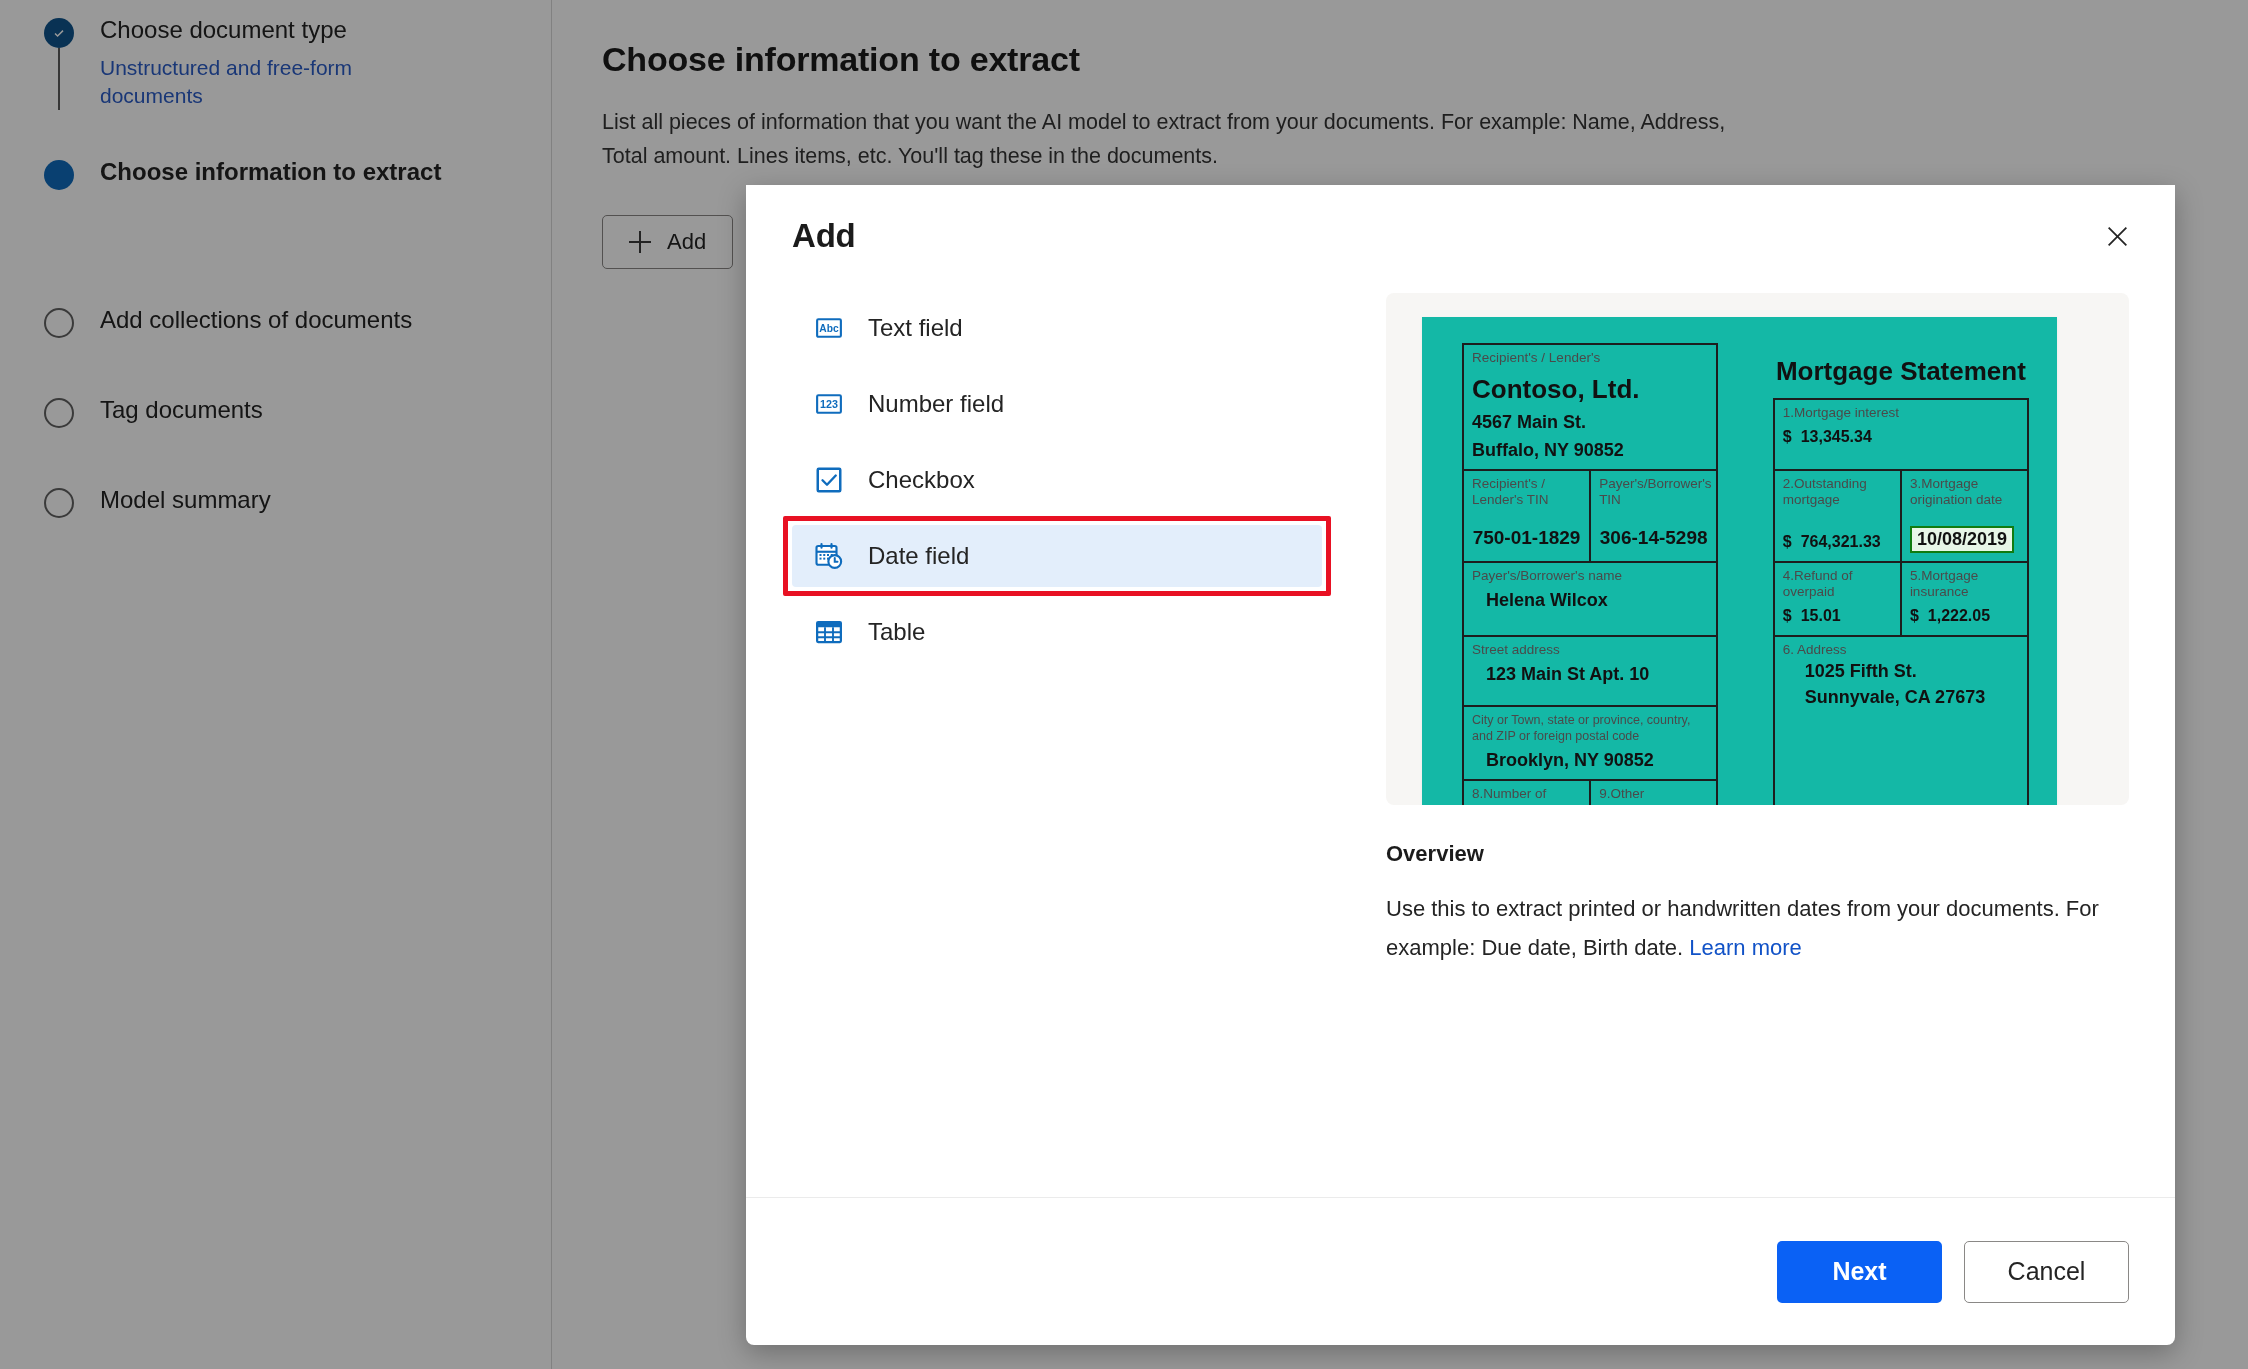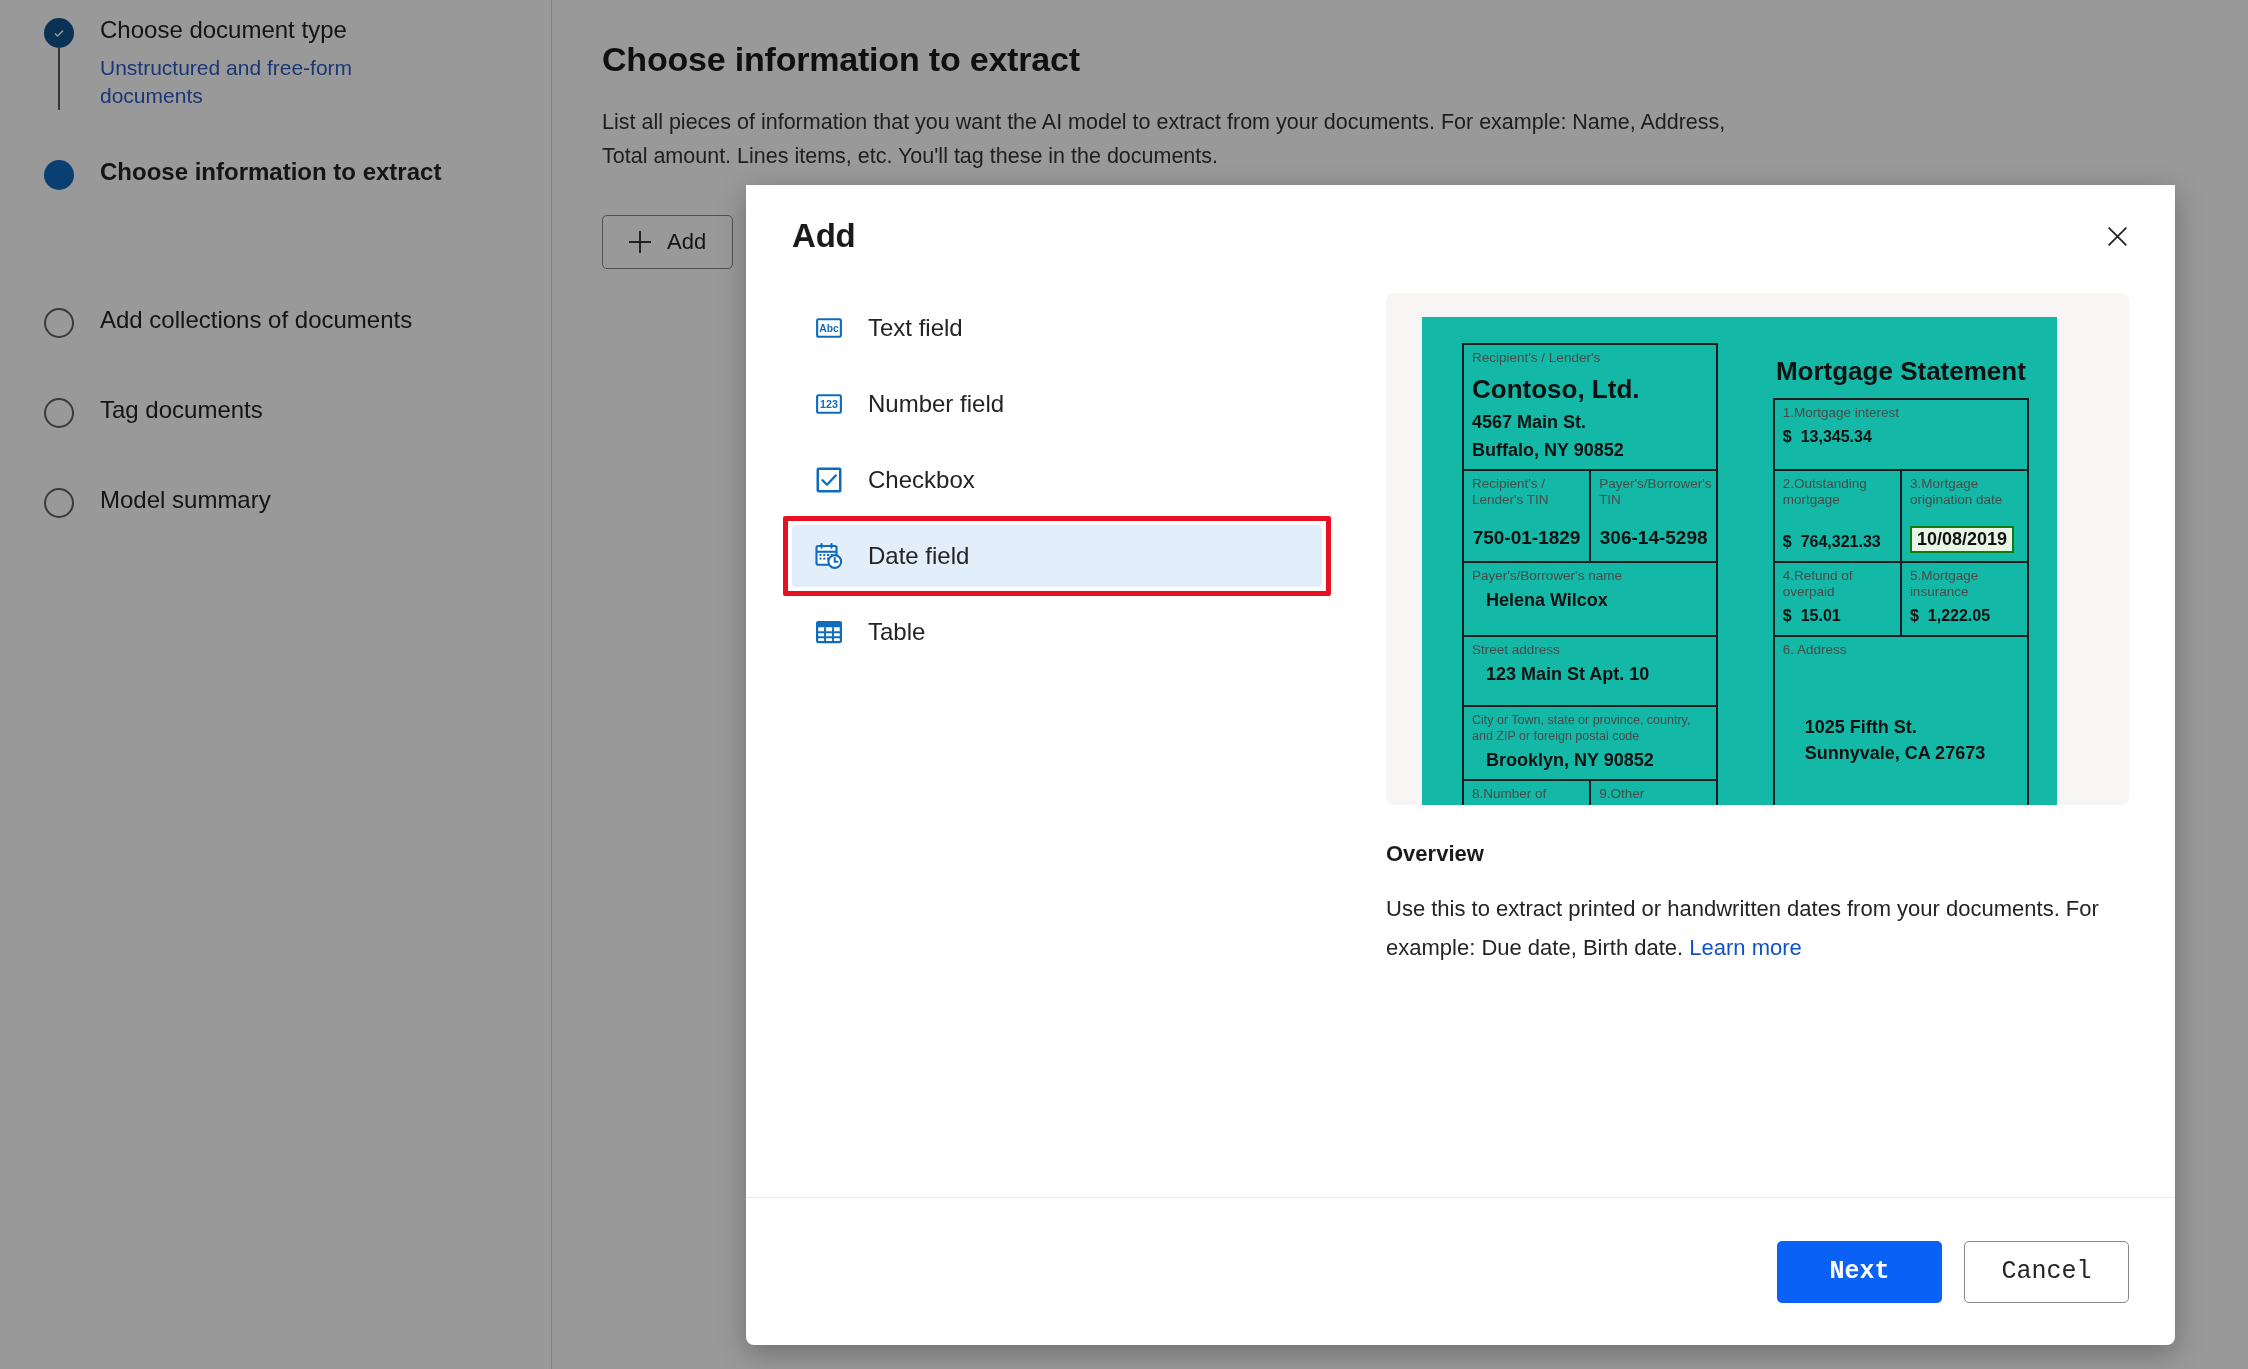--- a/index.html
+++ b/index.html
@@ -141,21 +141,21 @@
   .overview-p a { color: #1152c7; text-decoration: none; cursor: pointer; }
 
   .dialog-sep { height: 1px; background: #ebebeb; margin: 0; }
   .dialog-foot {
     height: 147px; display: flex; align-items: center; justify-content: flex-end;
     gap: 22px; padding: 0 46px;
   }
   .btn {
     height: 62px; min-width: 165px; padding: 0 28px;
     font-size: 25px; border-radius: 5px; cursor: pointer;
-    font-family: Liberation Mono, monospace;
+    font-family: Liberation Sans, sans-serif;
   }
   .btn-primary { background: #0a61f5; color: #fff; border: none; font-weight: 600; }
   .btn-secondary { background: #fff; color: #242424; border: 1.6px solid #8a8886; }
 </style>
 </head>
 <body>
 
 <div id="root">
 
   <div class="bg-layer">
@@ -361,21 +361,21 @@
                     </div>
                   </td>
                 </tr>
                 <tr>
                   <td colspan="2" style="height:70px;">
                     <span class="lbl">Street address</span>
                     <span class="val sm" style="margin-left:14px;">123 Main St Apt. 10</span>
                   </td>
                   <td colspan="2" rowspan="3">
                     <span class="lbl">6. Address</span>
-                    <div class="addr-block" style="margin-top:56px;margin-left:22px;">
+                    <div class="addr-block" style="margin-left:22px;">
                       <div>1025 Fifth St.</div>
                       <div>Sunnyvale, CA 27673</div>
                     </div>
                   </td>
                 </tr>
                 <tr>
                   <td colspan="2" style="height:74px;">
                     <span class="lbl" style="font-size:12.5px;">City or Town, state or province, country, and ZIP or foreign postal code</span>
                     <span class="val sm" style="margin-left:14px;">Brooklyn, NY 90852</span>
                   </td>

